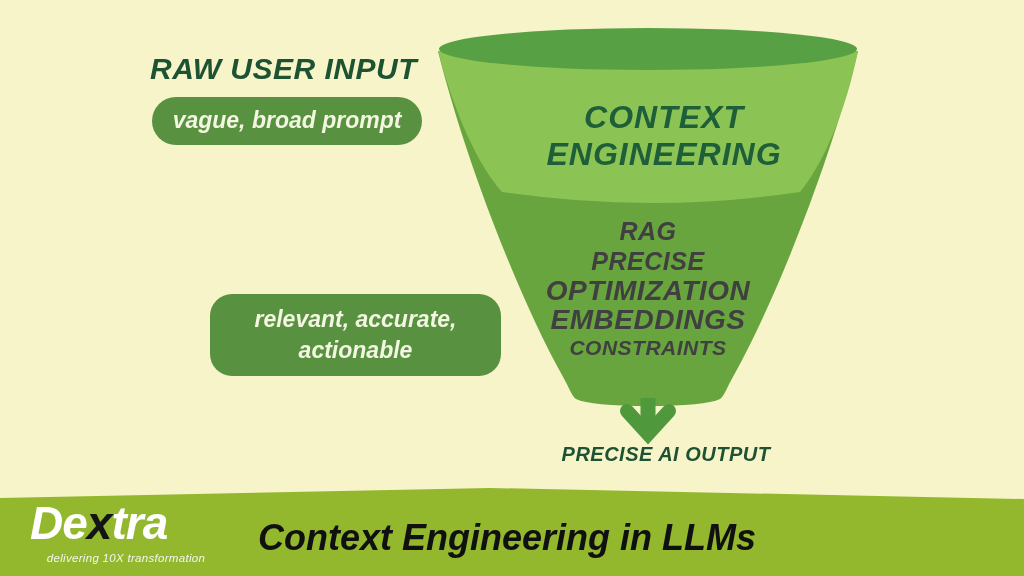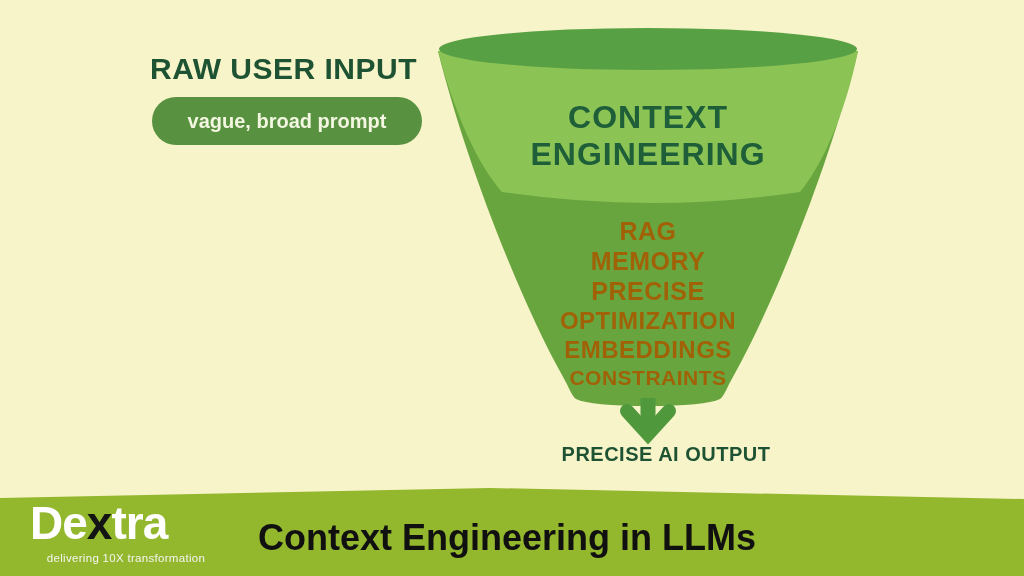--- a/index.html
+++ b/index.html
@@ -7,20 +7,21 @@
     padding: 0;
     background: #e8e8e8;
     font-family: "Liberation Sans", "DejaVu Sans", sans-serif;
   }
   .canvas {
     position: relative;
     width: 1024px;
     height: 576px;
     background: #f8f4c9;
     overflow: hidden;
+    font-style: italic;
   }
   .layer-svg {
     position: absolute;
     left: 0; top: 0;
     width: 1024px; height: 576px;
     display: block;
   }
   .abs { position: absolute; }
 
   
@@ -34,55 +35,55 @@
 
   
   .green-pill {
     background: #589140;
     border-radius: 24px;
     display: flex;
     flex-direction: column;
     align-items: center;
     justify-content: center;
     color: #f3f6e0;
-    font-size: 20px;
+    font-size: 23px;
     font-weight: 600;
     line-height: 1.35;
     text-align: center;
   }
 
   
   .funnel-title {
-    left: 648px;
+    left: 664px;
     top: 99px;
     transform: translateX(-50%);
     text-align: center;
     color: #1e5e38;
     font-size: 32px;
     font-weight: 800;
     letter-spacing: 1px;
     line-height: 37px;
     white-space: nowrap;
   }
 
   
   .funnel-items {
     left: 648px;
     top: 216px;
     transform: translateX(-50%);
     display: flex;
     flex-direction: column;
     align-items: center;
     text-align: center;
-    color: #a16207;
+    color: #404040;
     font-weight: 700;
     letter-spacing: 0.5px;
   }
   .funnel-item { font-size: 25px; line-height: 30px; white-space: nowrap; }
-  .funnel-item.size-m { font-size: 24px; line-height: 29px; text-align: right; }
+  .funnel-item.size-m { font-size: 28px; line-height: 29px; text-align: right; }
   .funnel-item.size-s { font-size: 21px; line-height: 28px; }
 
   .precise-output {
     left: 666px;
     top: 443px;
     transform: translateX(-50%);
     font-size: 20px;
   }
 
   
@@ -148,29 +149,32 @@
     <path d="M 0 498 L 490 488 L 1024 499 L 1024 576 L 0 576 Z" fill="#93b72d"></path>
   </svg>
 
   <div class="abs heading" style="left:150px; top:52px;">RAW USER INPUT</div>
 
   <div class="abs green-pill" style="left:152px; top:97px; width:270px; height:48px;">
     <span>vague, broad prompt</span>
   </div>
 
 
+  <div class="abs green-pill" style="left:210px; top:294px; width:291px; height:82px; border-radius:22px;">
+    <span>relevant, accurate,</span>
+    <span>actionable</span>
+  </div>
 
   <div class="abs funnel-title">
     <div>CONTEXT</div>
     <div>ENGINEERING</div>
   </div>
 
   <div class="abs funnel-items">
     <div class="funnel-item">RAG</div>
-    <div class="funnel-item">MEMORY</div>
     <div class="funnel-item">PRECISE</div>
     <div class="funnel-item size-m">OPTIMIZATION</div>
     <div class="funnel-item size-m">EMBEDDINGS</div>
     <div class="funnel-item size-s">CONSTRAINTS</div>
   </div>
 
   <div class="abs heading precise-output">PRECISE AI OUTPUT</div>
 
   <div class="abs logo">
     <span>De</span><span class="logo-x">x</span><span>tra</span>

